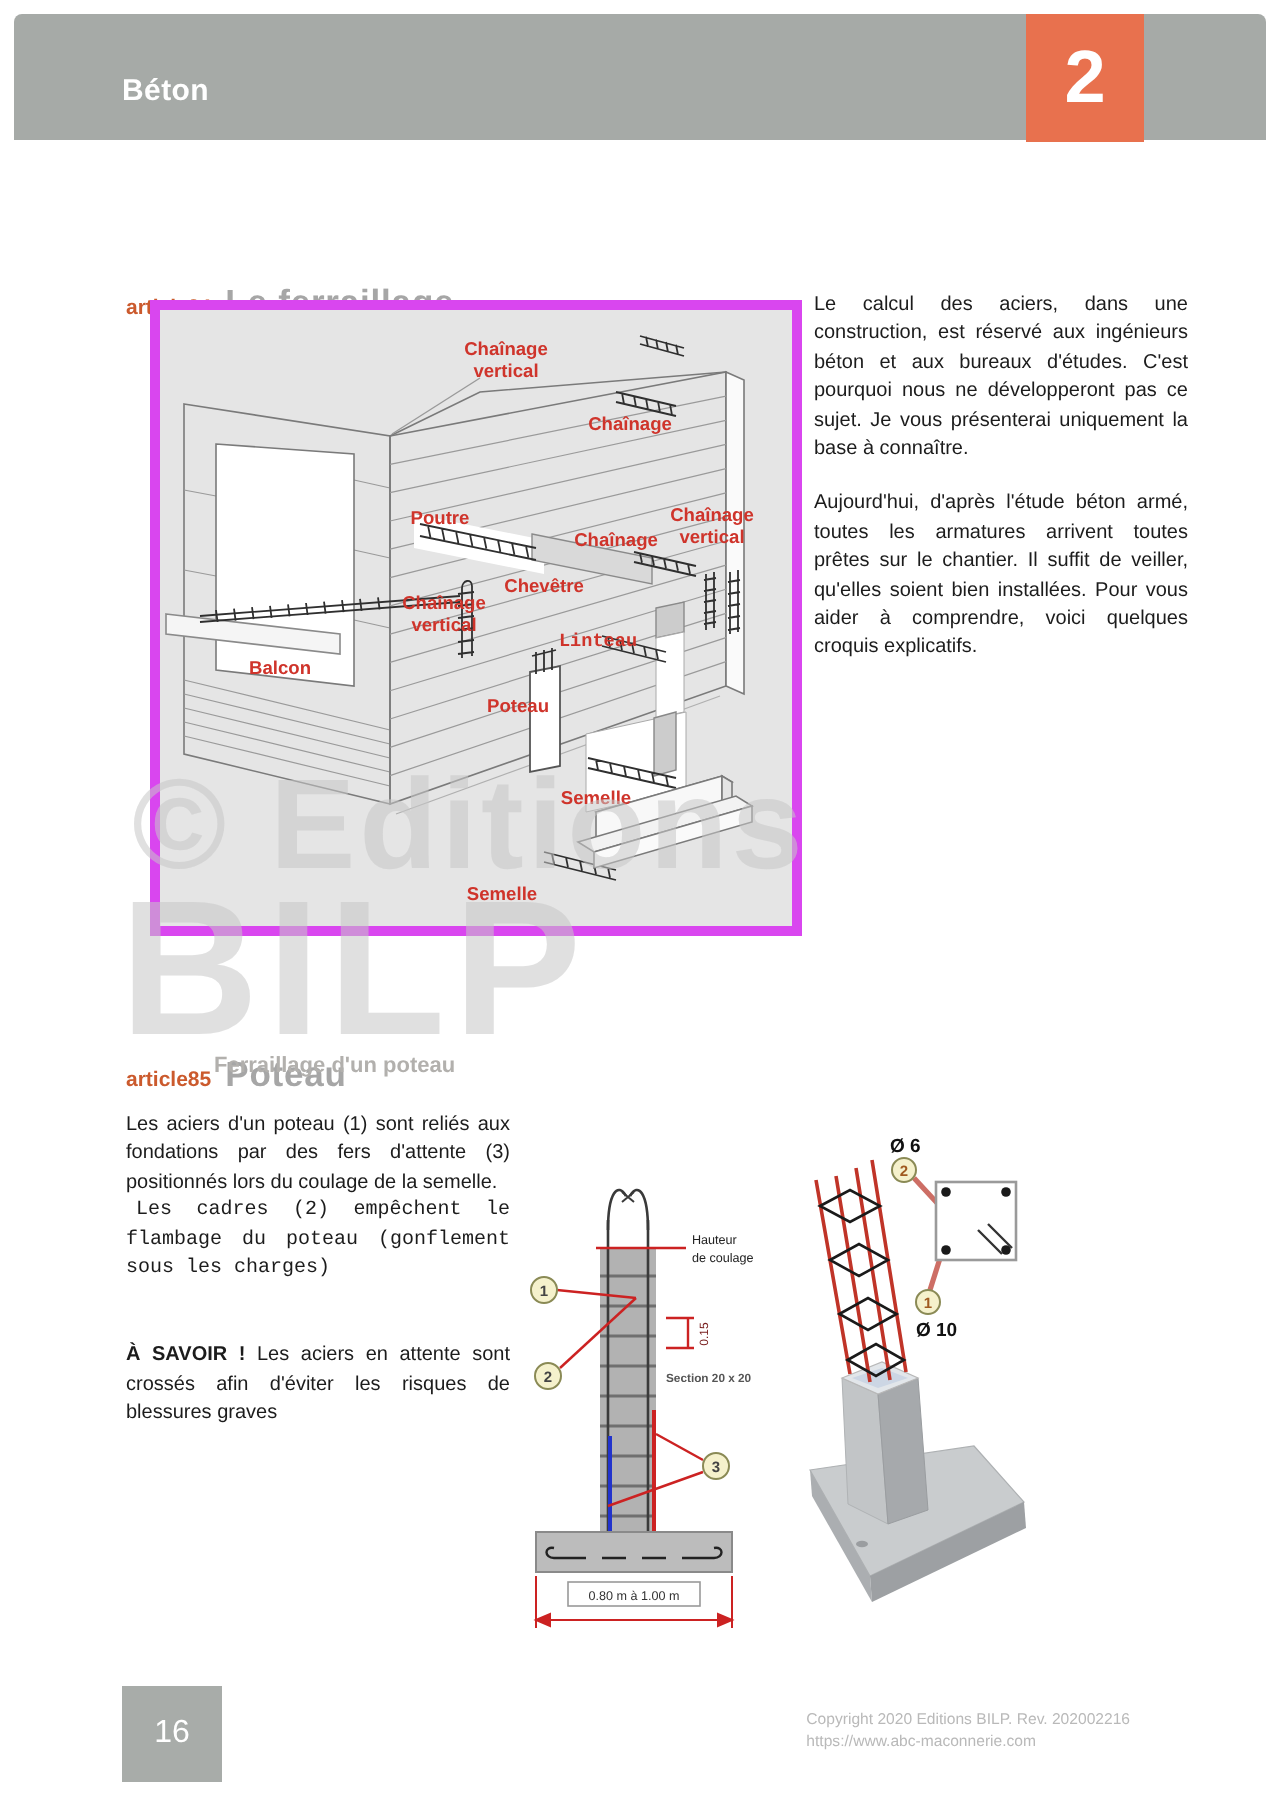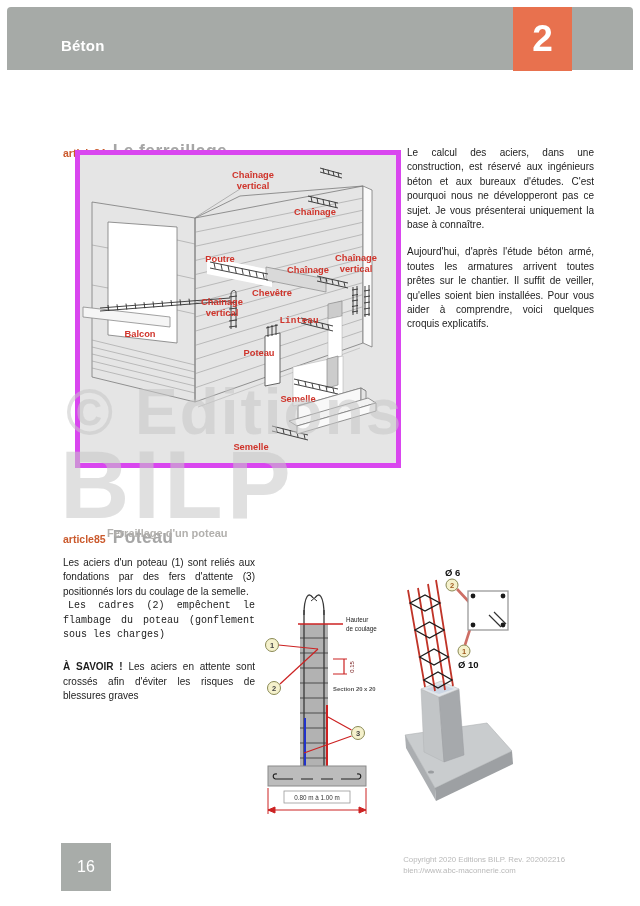--- a/index.html
+++ b/index.html
@@ -143,21 +143,21 @@
 
   <div class="art-head" style="left:63px;top:495px;">
     <span class="art-id">article85</span>
     <span class="art-title">Poteau</span>
   </div>
   <div class="art-sub" style="left:63px;top:527px;margin-left:44px;">Ferraillage d'un poteau</div>
 
   <div class="col" style="left:63px;top:556px;width:192px;">
     <p style="margin-bottom:0;">Les aciers d'un poteau (1) sont reliés aux fondations par des fers d'attente (3) positionnés lors du coulage de la semelle.</p>
     <p class="indent" style="margin-bottom:0;font-family:Liberation Mono, monospace;">Les cadres (2) empêchent le flambage du poteau (gonflement sous les charges)</p>
-    <p style="margin-top:18px;"><b>À SAVOIR !</b> <span>Les aciers en attente sont crossés afin d'éviter les risques de blessures graves</span></p>
+    <p style="margin-top:29px;"><b>À SAVOIR !</b> <span>Les aciers en attente sont crossés afin d'éviter les risques de blessures graves</span></p>
   </div>
 
   <svg class="fig2" viewBox="0 0 145 250">
 
     <rect x="45" y="54" width="28" height="142" fill="#b2b2b2"></rect>
     <path d="M68,68 M45,68 L73,68 M45,83 L73,83 M45,98 L73,98 M45,113 L73,113 M45,128 L73,128 M45,143 L73,143 M45,158 L73,158 M45,173 L73,173 M45,188 L73,188" stroke="#6f6f6f" stroke-width="1.4" fill="none"></path>
 
     <g stroke="#3a3a3a" stroke-width="1.3" fill="none">
       <path d="M49,40 L49,205 M69,40 L69,205"></path>
       <path d="M49,45 C49,26 54,21 58,28 M69,45 C69,26 64,21 60,28"></path>
@@ -240,16 +240,16 @@
     </g>
 
     <circle cx="69" cy="93" r="6" fill="#f5f1cc" stroke="#8a8a55"></circle>
     <text x="69" y="95.8" font-size="7.5" font-weight="bold" fill="#a05a20" text-anchor="middle">1</text>
     <text x="63" y="110" font-size="9.5" font-weight="bold" fill="#111">Ø 10</text>
   </svg>
 
   <div class="pagenum">16</div>
   <div class="copyright">
     <div>Copyright 2020 Editions BILP. Rev. 202002216</div>
-    <div>bien://www.abc-maconnerie.com</div>
+    <div>https://www.abc-maconnerie.com</div>
   </div>
 
 </div>
 
 </body></html>

